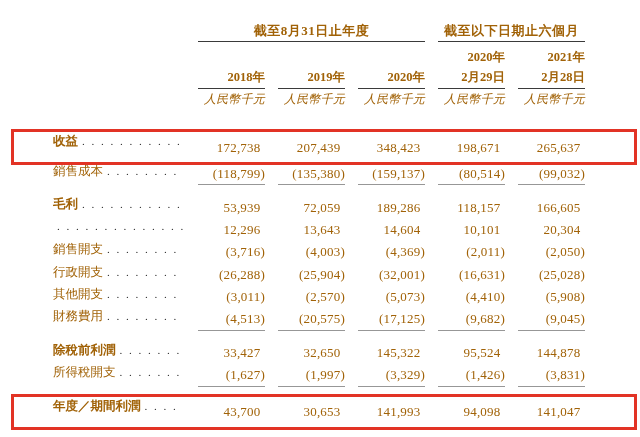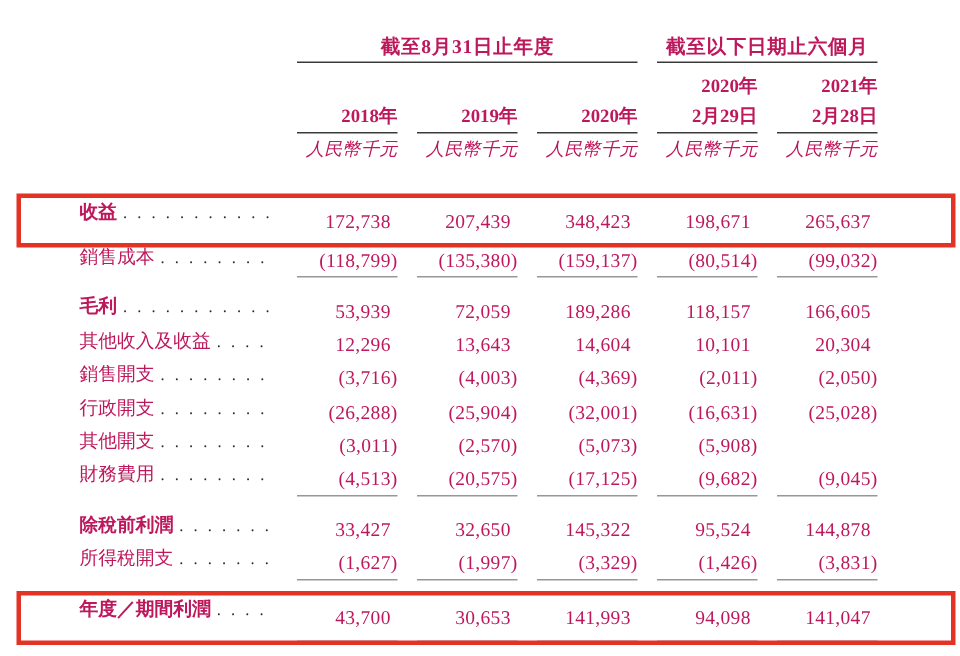--- a/index.html
+++ b/index.html
@@ -3,21 +3,21 @@
 <meta charset="utf-8">
 <style>
   html,body { margin:0; padding:0; }
   body { background:#ffffff; }
   .page {
     position:relative;
     width:640px; height:437px;
     background:#ffffff;
     overflow:hidden;
     font-family:"Liberation Serif","DejaVu Serif",serif;
-    color:#be185d;
+    color:#a16207;
   }
   .fin-table {
     position:absolute;
     left:50px; top:22px;
     width:535px;
   }
   .row {
     display:grid;
     grid-template-columns:135px repeat(5,67px);
     column-gap:13px;
@@ -217,21 +217,20 @@
             <span>118,157</span>
             <span class="ghost">)</span>
           </div>
           <div class="cell num">
             <span>166,605</span>
             <span class="ghost">)</span>
           </div>
         </div>
         <div class="row body-row">
           <div class="cell label-cell">
-            <span class="label-text">其他收入及收益</span>
             <span class="dots"></span>
           </div>
           <div class="cell num">
             <span>12,296</span>
             <span class="ghost">)</span>
           </div>
           <div class="cell num">
             <span>13,643</span>
             <span class="ghost">)</span>
           </div>
@@ -296,20 +295,23 @@
             <span class="dots"></span>
           </div>
           <div class="cell num">
             <span>(3,011)</span>
           </div>
           <div class="cell num">
             <span>(2,570)</span>
           </div>
           <div class="cell num">
             <span>(5,073)</span>
+          </div>
+          <div class="cell num">
+            <span>(4,410)</span>
           </div>
           <div class="cell num">
             <span>(5,908)</span>
           </div>
         </div>
         <div class="row body-row rule-under gap-after">
           <div class="cell label-cell">
             <span class="label-text">財務費用</span>
             <span class="dots"></span>
           </div>

